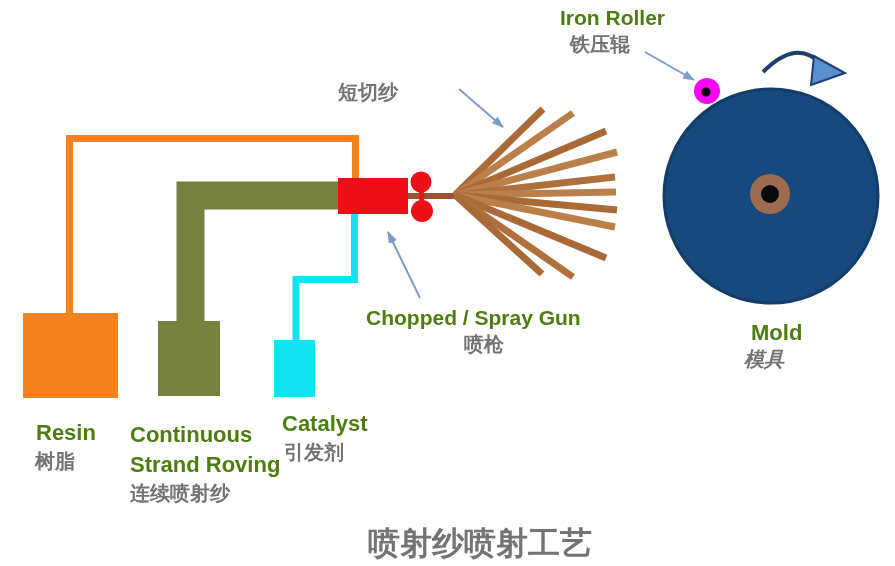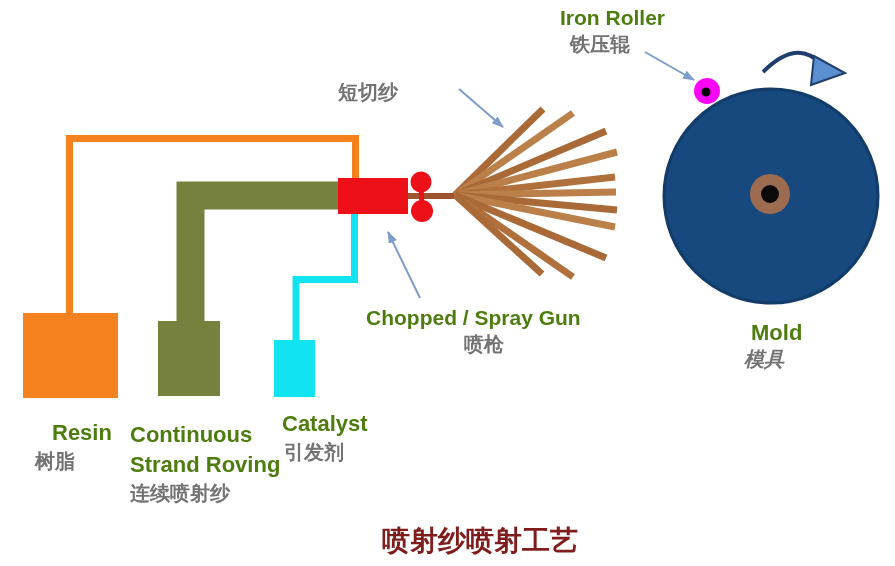--- a/index.html
+++ b/index.html
@@ -7,21 +7,21 @@
     position:relative;width:895px;height:566px;background:#ffffff;overflow:hidden;
     font-family:"Liberation Sans", sans-serif;
   }
   .canvas svg{position:absolute;left:0;top:0;}
   .lbl{position:absolute;white-space:pre-line;line-height:1.22;}
   .en{font-weight:bold;color:#4d7c0f;font-size:20px;}
   .en-lg{font-size:21px;}
   .zh{font-weight:bold;color:#737373;font-size:20px;}
   .title-zh{
     position:absolute;left:330px;top:522px;width:300px;text-align:center;
-    font-family:"DejaVu Serif", serif;font-weight:bold;color:#7f1d1d;font-size:28px;
+    font-family:"DejaVu Serif", serif;font-weight:bold;color:#737373;font-size:32px;
   }
 </style>
 </head>
 <body>
 
 <div class="canvas">
 
   <svg width="895" height="566" viewBox="0 0 895 566">
     <defs>
       <marker id="ptr" markerUnits="userSpaceOnUse" markerWidth="14" markerHeight="12" refX="11" refY="4.5" orient="auto">
@@ -79,21 +79,21 @@
 
   <div class="lbl en en-lg" style="left:560px;top:5px;">Iron Roller</div>
   <div class="lbl zh" style="left:570px;top:32px;">铁压辊</div>
 
   <div class="lbl en en-lg" style="left:366px;top:305px;">Chopped / Spray Gun</div>
   <div class="lbl zh" style="left:424px;top:332px;margin-left:40px;">喷枪</div>
 
   <div class="lbl en" style="font-size:22px;left:751px;top:320px;">Mold</div>
   <div class="lbl zh" style="left:744px;top:347px;font-style:italic;">模具</div>
 
-  <div class="lbl en" style="font-size:22px;left:36px;top:420px;margin-left:16px;">Resin</div>
+  <div class="lbl en" style="font-size:22px;left:36px;top:420px;">Resin</div>
   <div class="lbl zh" style="left:35px;top:449px;">树脂</div>
 
   <div class="lbl zh" style="left:130px;top:481px;">连续喷射纱</div>
   <div class="lbl en" style="font-size:22px;left:130px;top:420px;line-height:30px;">Continuous
 Strand Roving</div>
 
   <div class="lbl en" style="font-size:22px;left:282px;top:411px;">Catalyst</div>
   <div class="lbl zh" style="left:284px;top:440px;">引发剂</div>
 
   <div class="title-zh">喷射纱喷射工艺</div>

